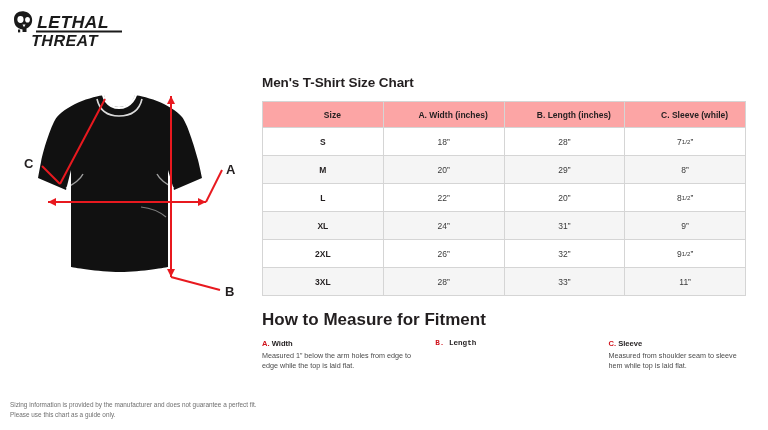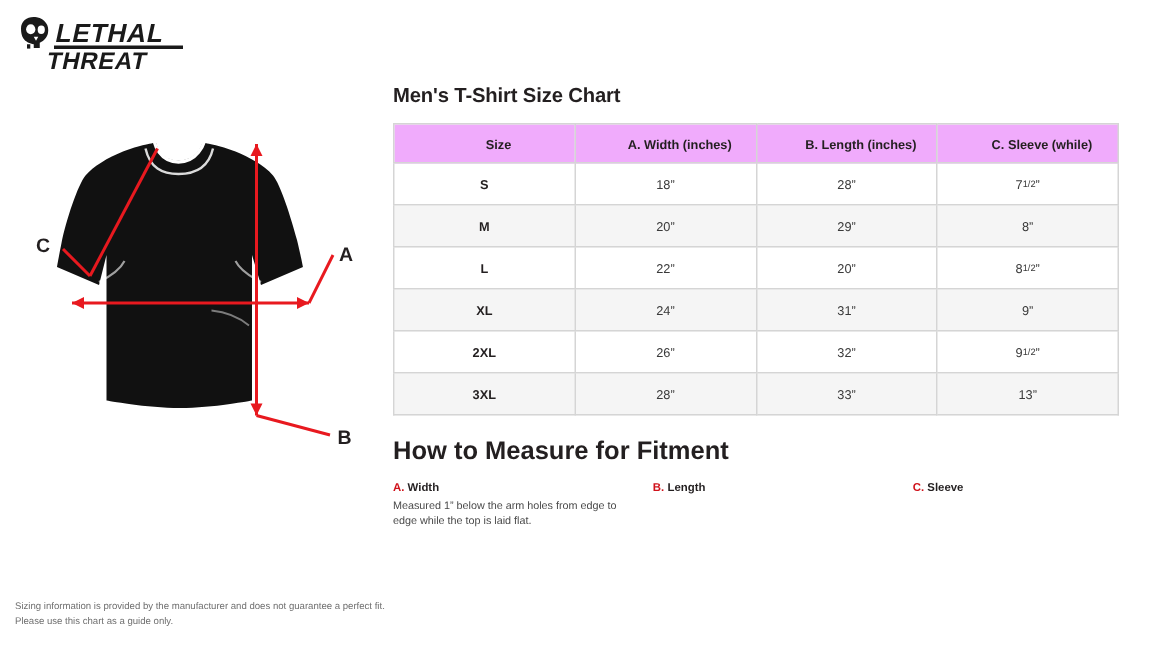--- a/index.html
+++ b/index.html
@@ -25,21 +25,21 @@
   .diagram {
     position: absolute;
     left: 8px; top: 62px;
     width: 248px; height: 240px;
   }
   .diagram svg { display: block; }
 
   
   .right {
     position: absolute;
-    left: 262px; top: 56px;
+    left: 262px; top: 75px;
     width: 496px;
   }
   .chart-title {
     font-size: 13.5px;
     font-weight: bold;
     letter-spacing: -0.1px;
     margin: 0 0 11px 0;
     color: #231f20;
   }
 
@@ -55,21 +55,21 @@
     font-size: 8.5px;
     height: 28px;
     color: #3a3a3a;
     font-weight: normal;
     padding: 0;
   }
   table.size-chart thead th {
     font-size: 8.5px;
     font-weight: bold;
     color: #231f20;
-    background: #f0abfc;
+    background: #fca5a5;
     height: 26px;
     padding-left: 19px;
   }
   table.size-chart tbody td:first-child {
     font-weight: bold;
     color: #231f20;
   }
   table.size-chart tbody tr.alt td {
     background: #f5f5f5;
   }
@@ -84,21 +84,21 @@
     font-weight: bold;
     margin: 0 0 9px 0;
     color: #231f20;
   }
   .howto-cols {
     display: flex;
     gap: 4px;
     width: 484px;
   }
   .howto-col { width: 172px; padding-right: 14px; }
-  .howto-col:nth-child(2) { width: 172px; }
+  .howto-col:nth-child(2) { width: 172px; font-family: Liberation Mono, monospace; }
   .howto-col:nth-child(3) { width: 140px; padding-right: 0; }
   .howto-head {
     font-size: 7.6px;
     font-weight: bold;
     margin-bottom: 3px;
     color: #231f20;
   }
   .howto-head .letter { color: #d0121b; }
   .howto-body {
     font-size: 7.2px;
@@ -243,21 +243,21 @@
         <tr>
           <td>2XL</td>
           <td>26”</td>
           <td>32”</td>
           <td><span>9</span><span class="frac">1/2</span><span>”</span></td>
         </tr>
         <tr class="alt">
           <td>3XL</td>
           <td>28”</td>
           <td>33”</td>
-          <td><span>13</span><span class="frac"></span><span>”</span></td>
+          <td><span>11</span><span class="frac"></span><span>”</span></td>
         </tr>
       </tbody>
     </table>
 
     <div class="howto">
       <h2 class="howto-title">How to Measure for Fitment</h2>
       <div class="howto-cols">
         <div class="howto-col">
           <div class="howto-head">
             <span class="letter">A.</span>
@@ -269,20 +269,21 @@
           <div class="howto-head">
             <span class="letter">B.</span>
             <span>Length</span>
           </div>
         </div>
         <div class="howto-col">
           <div class="howto-head">
             <span class="letter">C.</span>
             <span>Sleeve</span>
           </div>
+          <div class="howto-body">Measured from shoulder seam to sleeve hem while top is laid flat.</div>
         </div>
       </div>
     </div>
   </div>
 
   <div class="footer">
     <div>Sizing information is provided by the manufacturer and does not guarantee a perfect fit.</div>
     <div>Please use this chart as a guide only.</div>
   </div>
 

